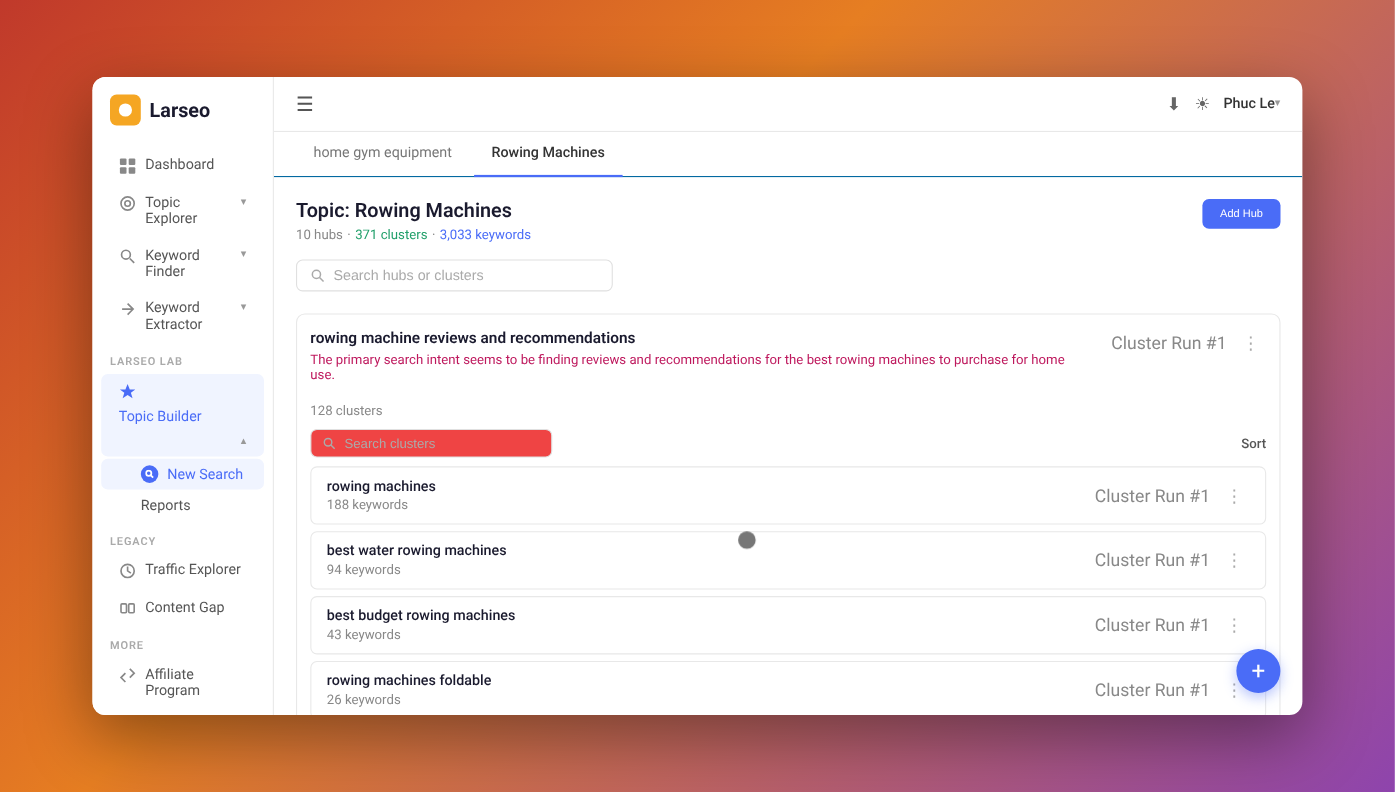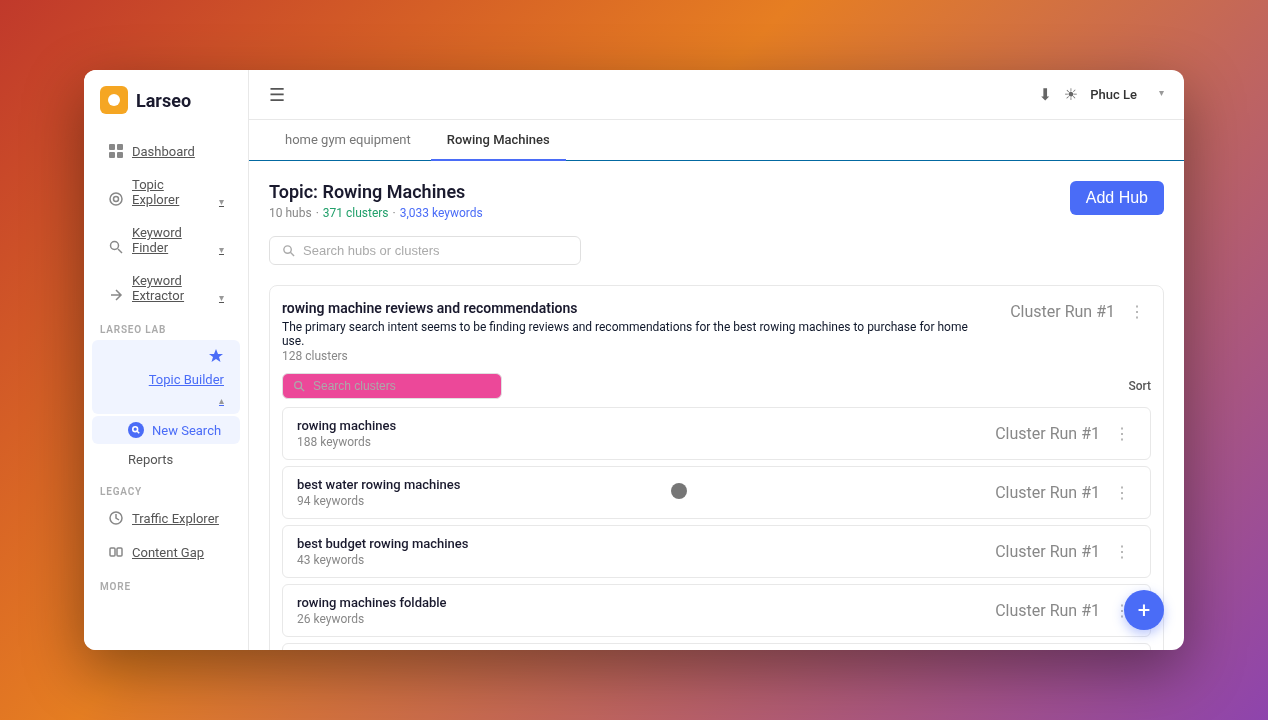--- a/index.html
+++ b/index.html
@@ -48,30 +48,29 @@
       justify-content: center;
     }
     .logo-icon svg { fill: #fff; }
     .logo-text {
       font-size: 18px;
       font-weight: 700;
       color: #1a1a2e;
     }
     .nav-item {
       display: flex;
-      align-items: flex-end;
+      align-items: flex-start;
       gap: 8px;
       padding: 8px 16px;
       cursor: pointer;
       font-size: 13px;
       color: #555;
       border-radius: 6px;
       margin: 1px 8px;
       transition: background 0.15s;
-      text-decoration: underline;
     }
     .nav-item.active { background: #f0f4ff; color: #4a6cf7; flex-direction: column; }
     .nav-item .nav-icon { width: 16px; height: 16px; flex-shrink: 0; }
     .nav-item .chevron { margin-left: auto; font-size: 10px; color: #999; }
     .nav-section-label {
       font-size: 10px;
       font-weight: 600;
       color: #aaa;
       letter-spacing: 0.08em;
       text-transform: uppercase;
@@ -116,21 +115,21 @@
       padding: 0 20px;
       gap: 16px;
     }
     .topbar-left { display: flex; align-items: center; gap: 12px; }
     .hamburger { cursor: pointer; font-size: 18px; color: #555; }
     .topbar-right { margin-left: auto; display: flex; align-items: center; gap: 12px; }
     .topbar-icon { cursor: pointer; font-size: 16px; color: #666; }
     .user-badge {
       display: flex;
       align-items: flex-start;
-      gap: 22px;
+      gap: 0;
       cursor: pointer;
       font-size: 13px;
       color: #333;
       font-weight: 500;
     }
     .user-badge .chevron-down { font-size: 10px; color: #999; }
     
     .tabs-row {
       display: flex;
       align-items: center;
@@ -177,32 +176,32 @@
       gap: 4px;
     }
     .topic-meta .green-link { color: #22a06b; cursor: pointer; }
     .topic-meta .blue-link { color: #4a6cf7; cursor: pointer; }
     .add-hub-btn {
       background: #4a6cf7;
       color: #fff;
       border: none;
       border-radius: 6px;
       padding: 8px 16px;
-      font-size: 16px;
+      font-size: 10px;
       font-weight: 500;
       cursor: pointer;
     }
     .search-box {
       display: flex;
       align-items: center;
       gap: 8px;
       border: 1px solid #e0e0e0;
       border-radius: 6px;
       padding: 6px 12px;
-      width: 312px;
+      width: 288px;
       margin-bottom: 20px;
       background: #fff;
     }
     .search-box input {
       border: none;
       outline: none;
       font-size: 13px;
       color: #333;
       background: transparent;
       flex: 1;
@@ -222,23 +221,23 @@
       justify-content: space-between;
     }
     .hub-row-title {
       font-size: 14px;
       font-weight: 600;
       color: #1a1a2e;
       margin-bottom: 4px;
     }
     .hub-row-desc {
       font-size: 12px;
-      color: #0f172a;
+      color: #be185d;
       max-width: 700px;
-      margin-bottom: 1px;
+      margin-bottom: 18px;
     }
     .hub-row-clusters {
       font-size: 12px;
       color: #888;
     }
     .hub-row-right {
       display: flex;
       align-items: center;
       gap: 8px;
     }
@@ -261,21 +260,21 @@
       margin: 10px 0 8px 0;
     }
     .cluster-search-box {
       display: flex;
       align-items: center;
       gap: 8px;
       border: 1px solid #e0e0e0;
       border-radius: 6px;
       padding: 5px 10px;
       width: 220px;
-      background: #ec4899;
+      background: #ef4444;
     }
     .cluster-search-box input {
       border: none;
       outline: none;
       font-size: 12px;
       color: #333;
       background: transparent;
       flex: 1;
     }
     .cluster-search-box input::placeholder { color: #aaa; }
@@ -431,20 +430,26 @@
     <div class="nav-item">
       <svg class="nav-icon" viewBox="0 0 16 16" fill="none" stroke="#888" stroke-width="1.5">
           <rect x="2" y="4" width="5" height="8" rx="1"></rect>
           <rect x="9" y="4" width="5" height="8" rx="1"></rect>
         </svg>
       <span>Content Gap</span>
     </div>
 
     <div class="nav-section-label">MORE</div>
 
+    <div class="nav-item">
+      <svg class="nav-icon" viewBox="0 0 16 16" fill="none" stroke="#888" stroke-width="1.5">
+          <path d="M10 2l4 4-4 4M6 14l-4-4 4-4"></path>
+        </svg>
+      <span>Affiliate Program</span>
+    </div>
   </aside>
 
   <div class="main-content">
 
     <div class="topbar">
       <div class="topbar-left">
         <span class="hamburger">☰</span>
       </div>
       <div class="topbar-right">
         <span class="topbar-icon">⬇</span>

